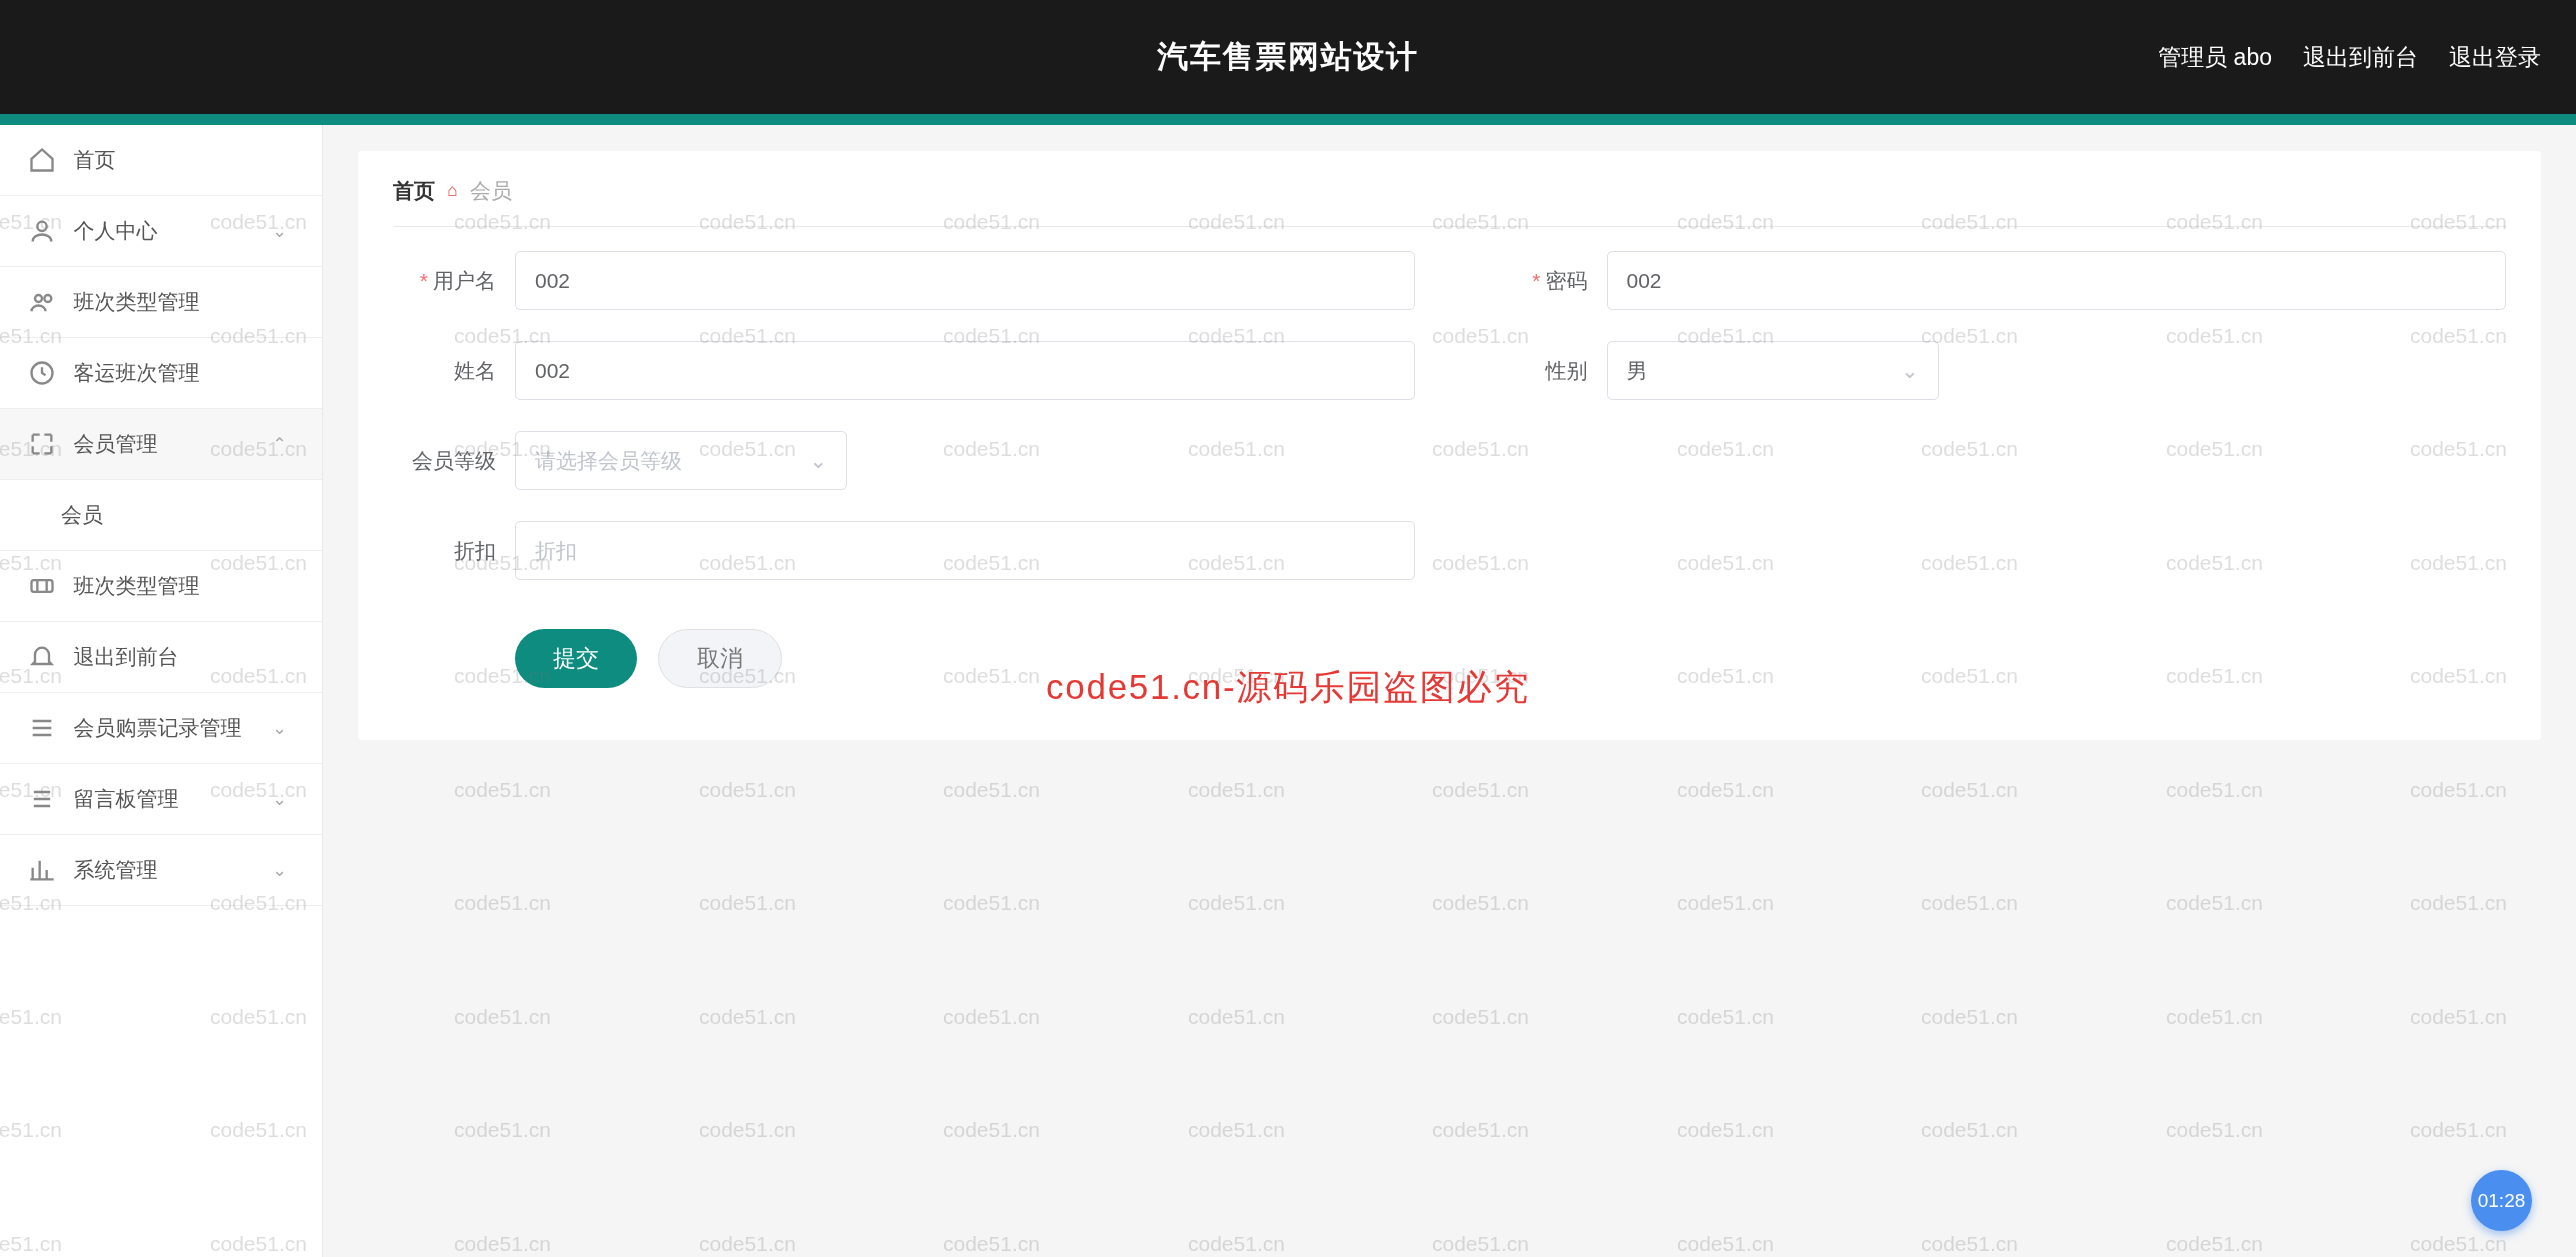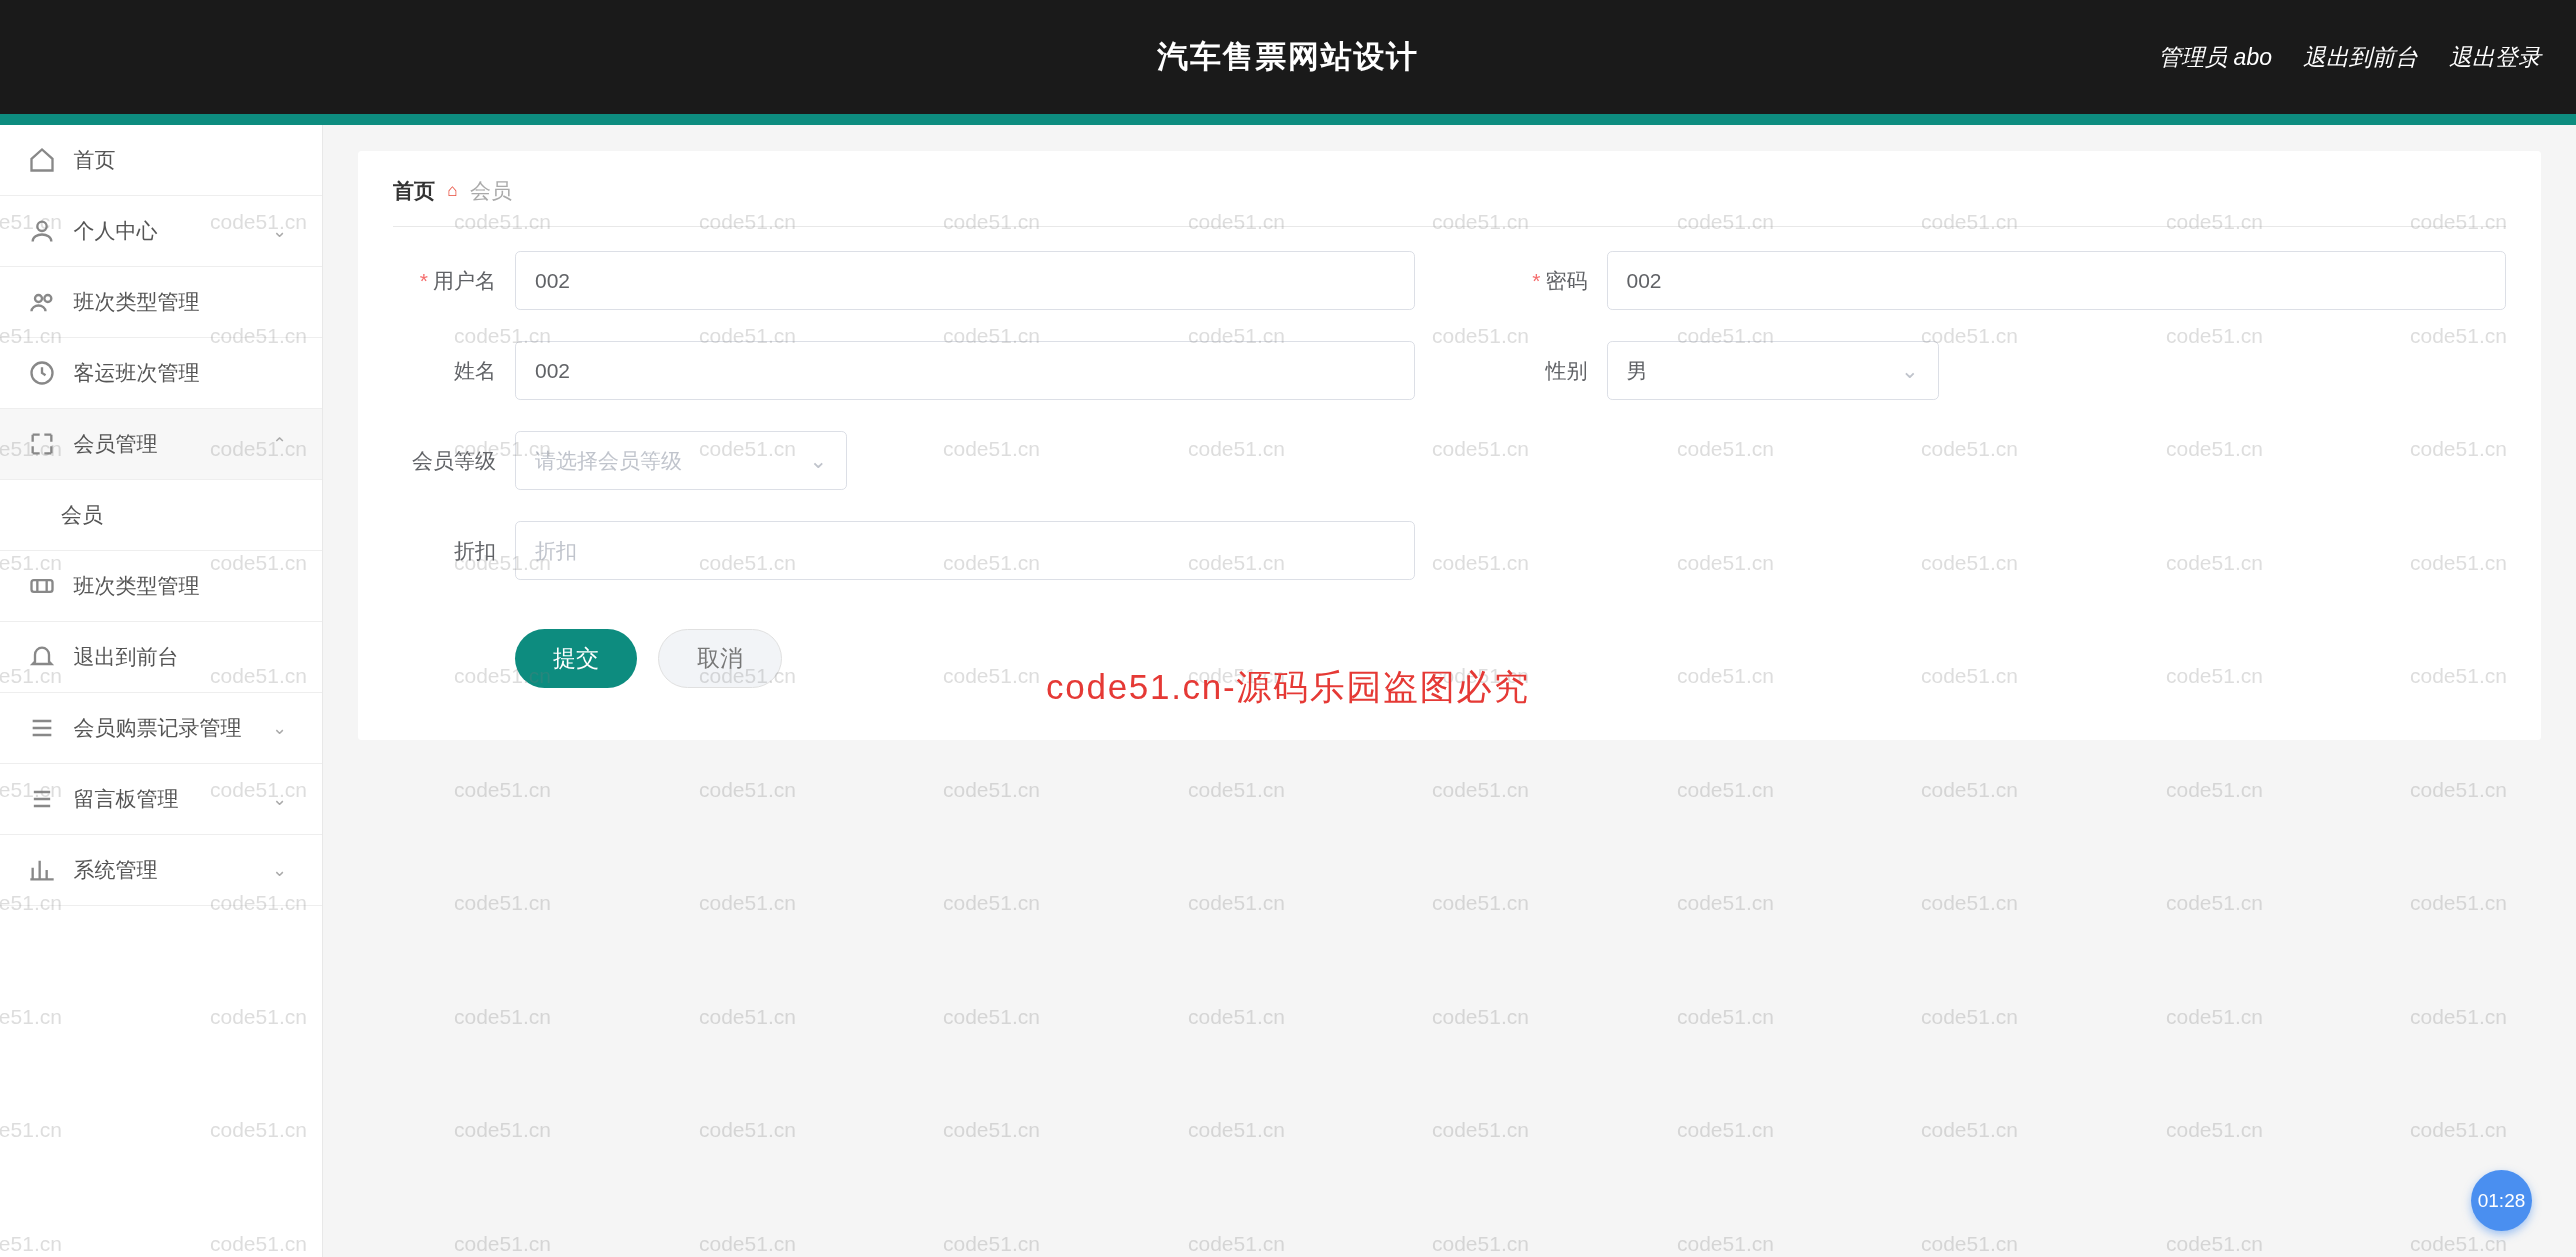--- a/index.html
+++ b/index.html
@@ -1,21 +1,21 @@
 <!DOCTYPE html>
 <html style="font-size:14px"><head>
 <meta charset="utf-8">
 <style>
 * { margin: 0; padding: 0; box-sizing: border-box; }
 body { font-family: "Microsoft YaHei", "PingFang SC", sans-serif; font-size: 12.2px; color: #606266; background: #f5f5f5; width: 2576px; height: 1257px; position: relative; overflow: hidden; }
 
 
 .header { background: #1a1a1a; height: 114px; display: flex; align-items: center; justify-content: center; position: relative; color: #fff; }
 .header-title { font-size: 31px; font-weight: bold; letter-spacing: 1.7px; }
-.header-right { position: absolute; right: 35px; top: 50%; transform: translateY(-50%); display: flex; gap: 31px; font-size: 23px; font-style: italic; }
+.header-right { position: absolute; right: 35px; top: 50%; transform: translateY(-50%); display: flex; gap: 31px; font-size: 23px; }
 .header-right span { cursor: pointer; }
 
 
 .teal-bar { height: 10.5px; background: #0d8c7f; }
 
 
 .layout { display: flex; height: calc(100% - 124px); }
 
 
 .sidebar { width: 323px; background: #fff; border-right: 0.9px solid #e8e8e8; }

